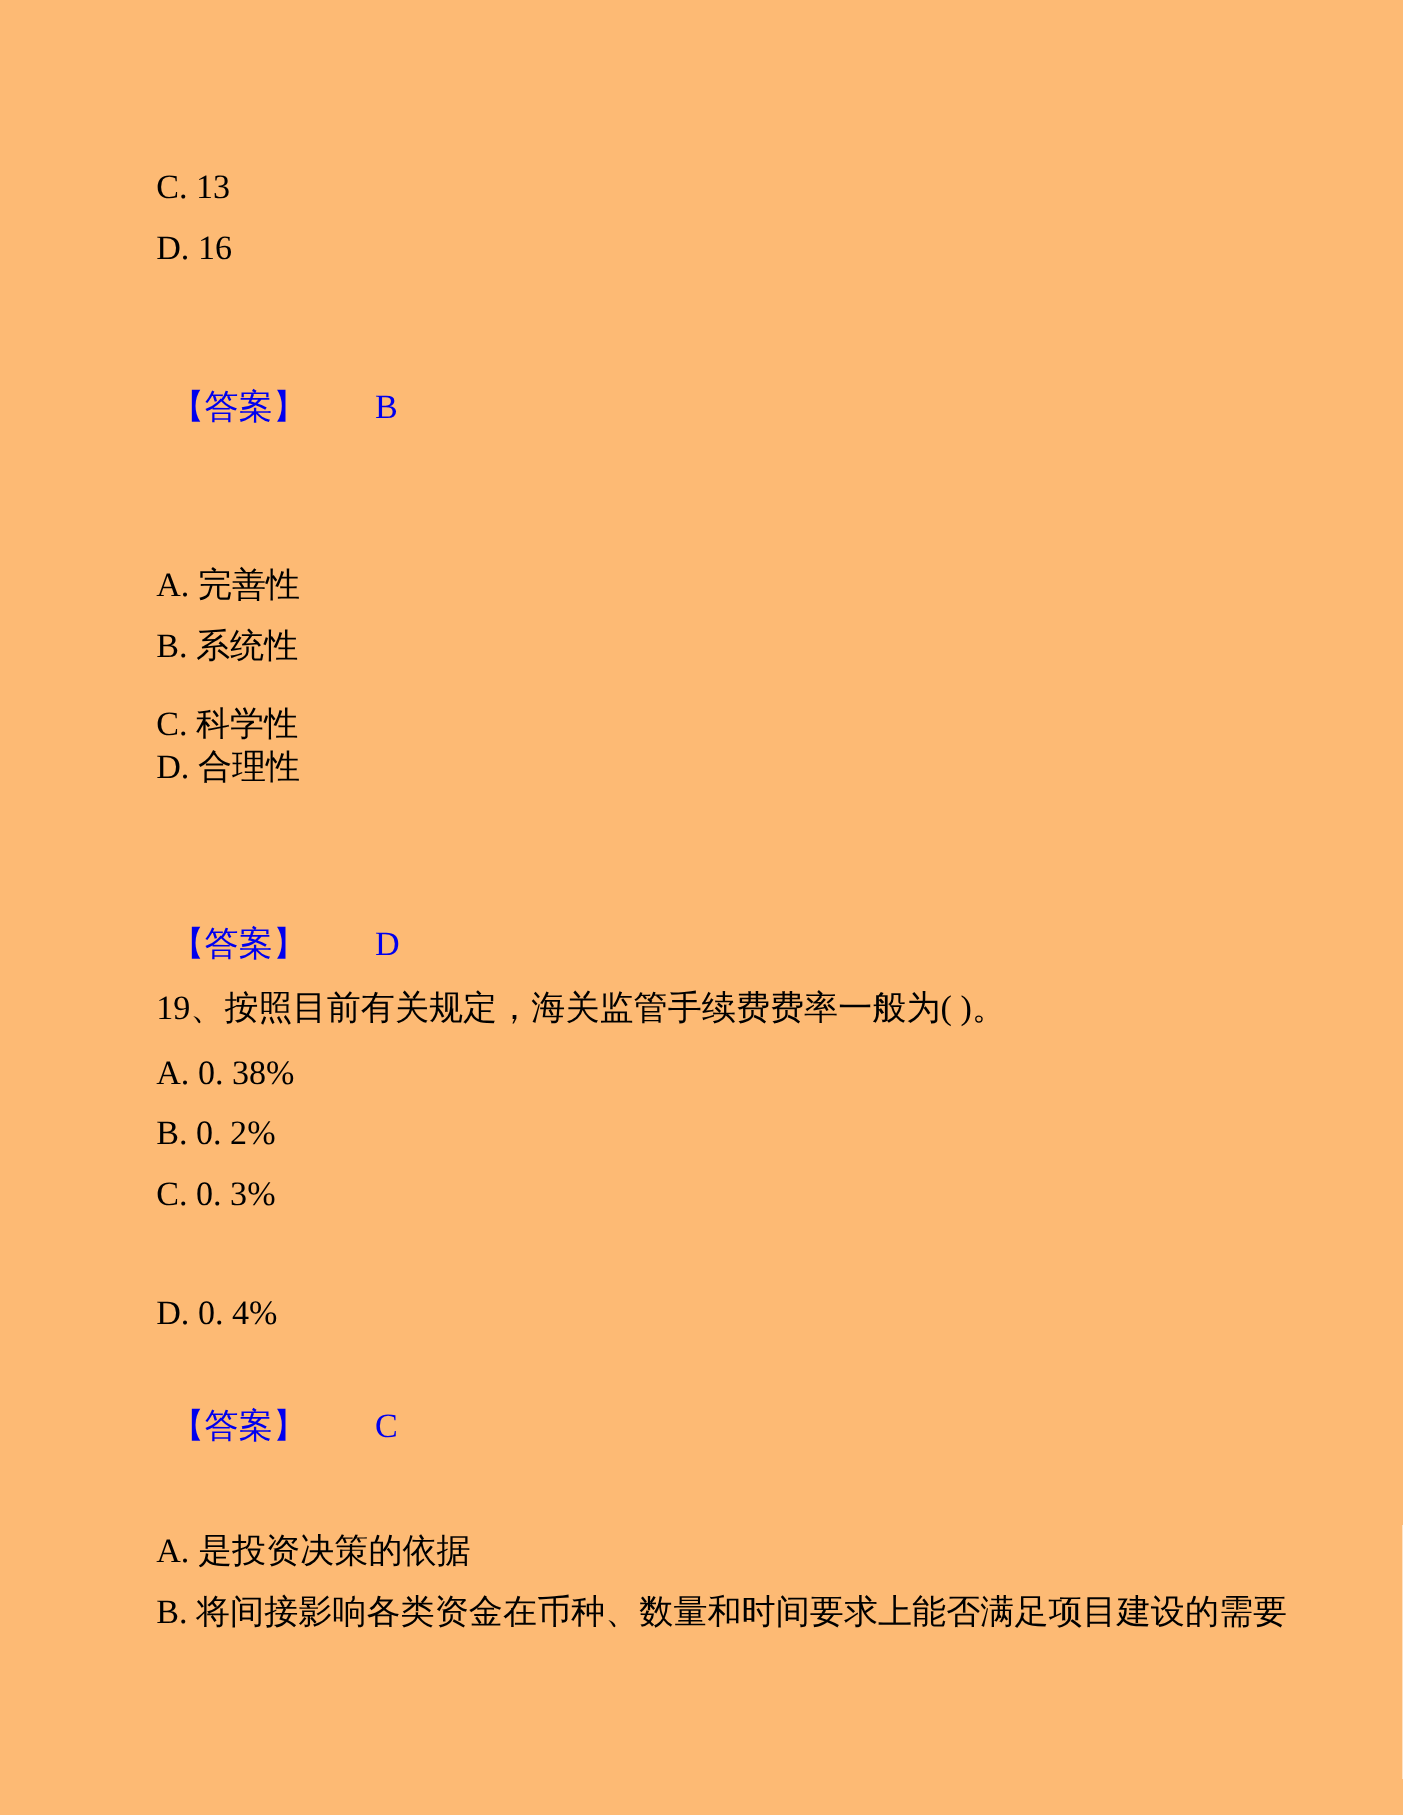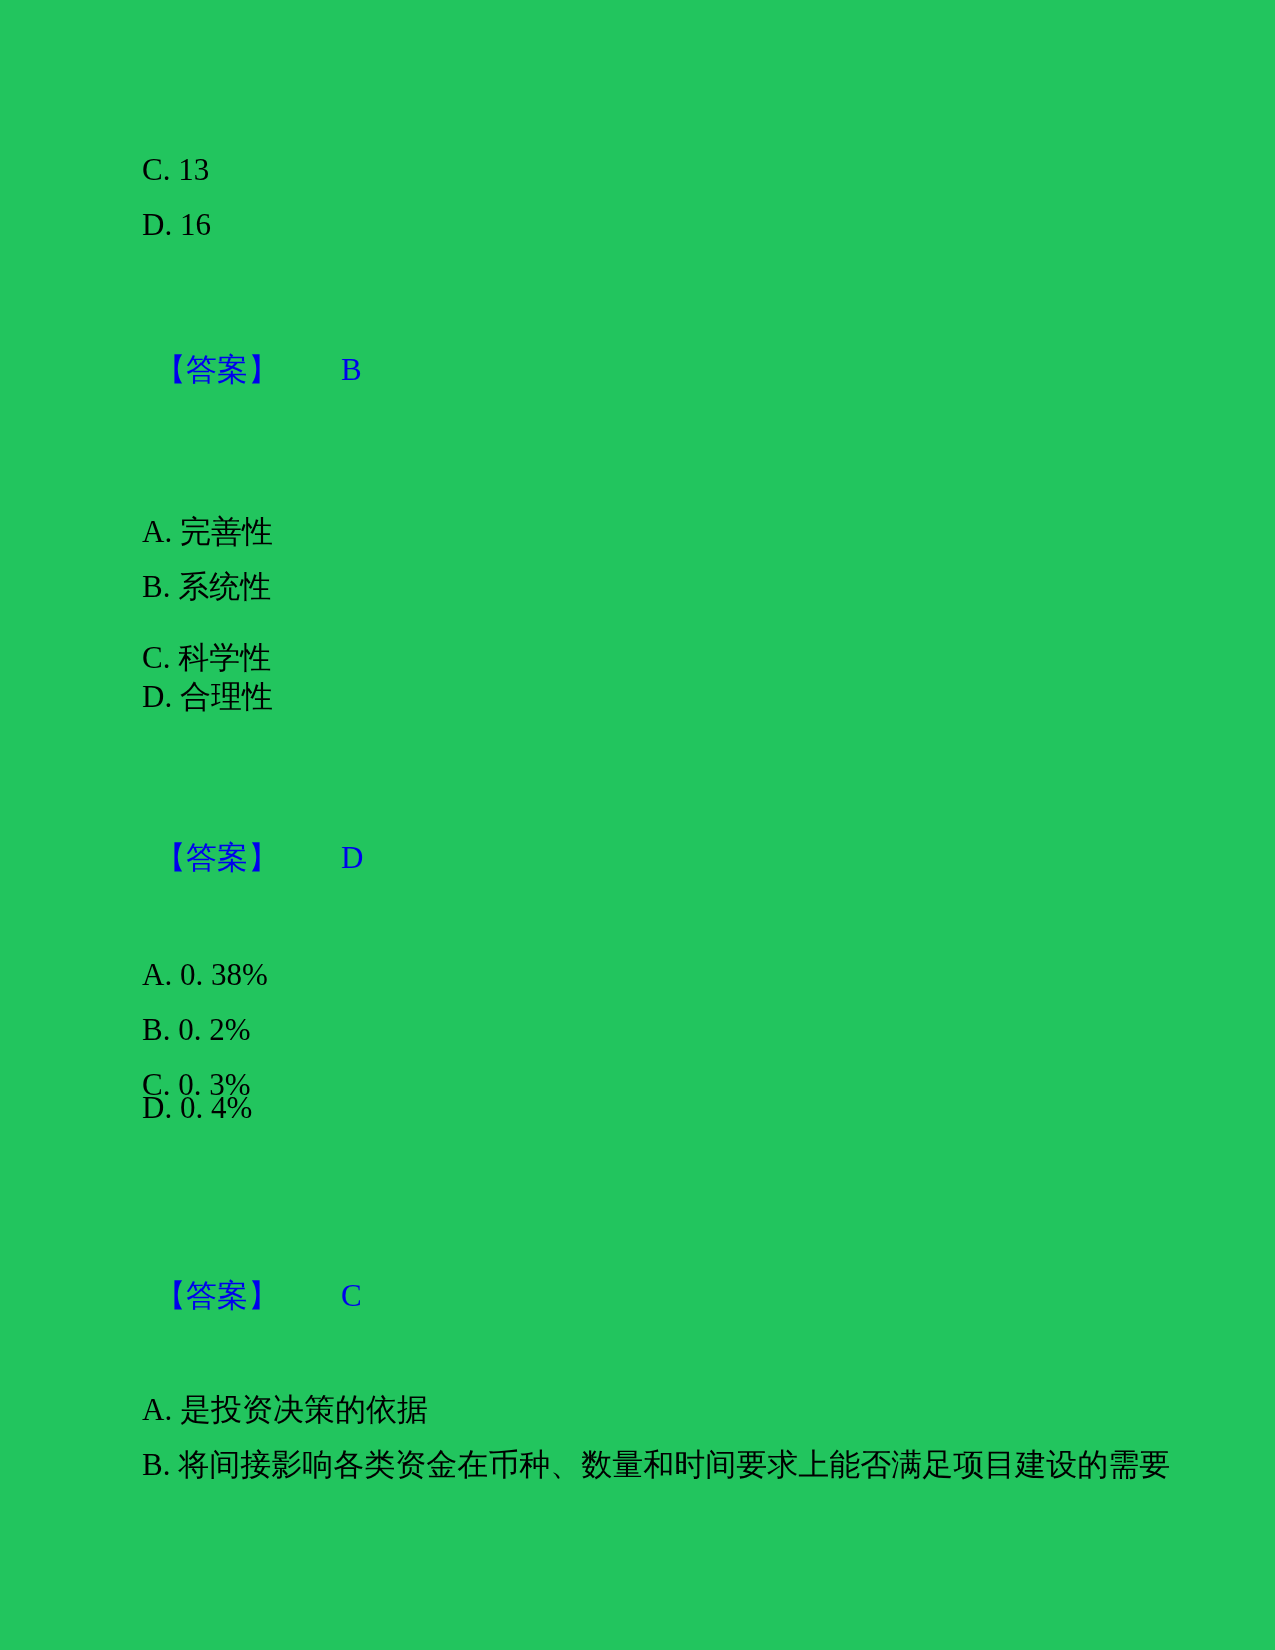--- a/index.html
+++ b/index.html
@@ -4,21 +4,21 @@
 <style>
   html, body {
     margin: 0;
     padding: 0;
     background: #ffffff;
   }
   .page {
     position: relative;
     width: 1275px;
     height: 1650px;
-    background: #22c55e;
+    background: #fdba74;
     font-family: "Liberation Serif", "DejaVu Serif", serif;
     color: #000000;
     overflow: hidden;
   }
   .line {
     position: absolute;
     left: 142px;
     font-size: 31px;
     line-height: 40px;
     color: #000000;
@@ -45,22 +45,23 @@
   <div class="line" style="top:150px">C. 13</div>
   <div class="line" style="top:205px">D. 16</div>
   <div class="line ans" style="top:350px"><span>【答案】</span><span class="ans-val">B</span></div>
 
   <div class="line" style="top:512px">A. 完善性</div>
   <div class="line" style="top:567px">B. 系统性</div>
   <div class="line" style="top:638px">C. 科学性</div>
   <div class="line" style="top:677px">D. 合理性</div>
   <div class="line ans" style="top:838px"><span>【答案】</span><span class="ans-val">D</span></div>
 
+  <div class="line qtext" style="top:893px">19、按照目前有关规定，海关监管手续费费率一般为( )。</div>
   <div class="line" style="top:955px">A. 0. 38%</div>
   <div class="line" style="top:1010px">B. 0. 2%</div>
   <div class="line" style="top:1065px">C. 0. 3%</div>
-  <div class="line" style="top:1088px">D. 0. 4%</div>
+  <div class="line" style="top:1174px">D. 0. 4%</div>
   <div class="line ans" style="top:1276px"><span>【答案】</span><span class="ans-val">C</span></div>
 
   <div class="line" style="top:1445px">B. 将间接影响各类资金在币种、数量和时间要求上能否满足项目建设的需要</div>
   <div class="line" style="top:1390px">A. 是投资决策的依据</div>
 
 </div>
 
 </body></html>

